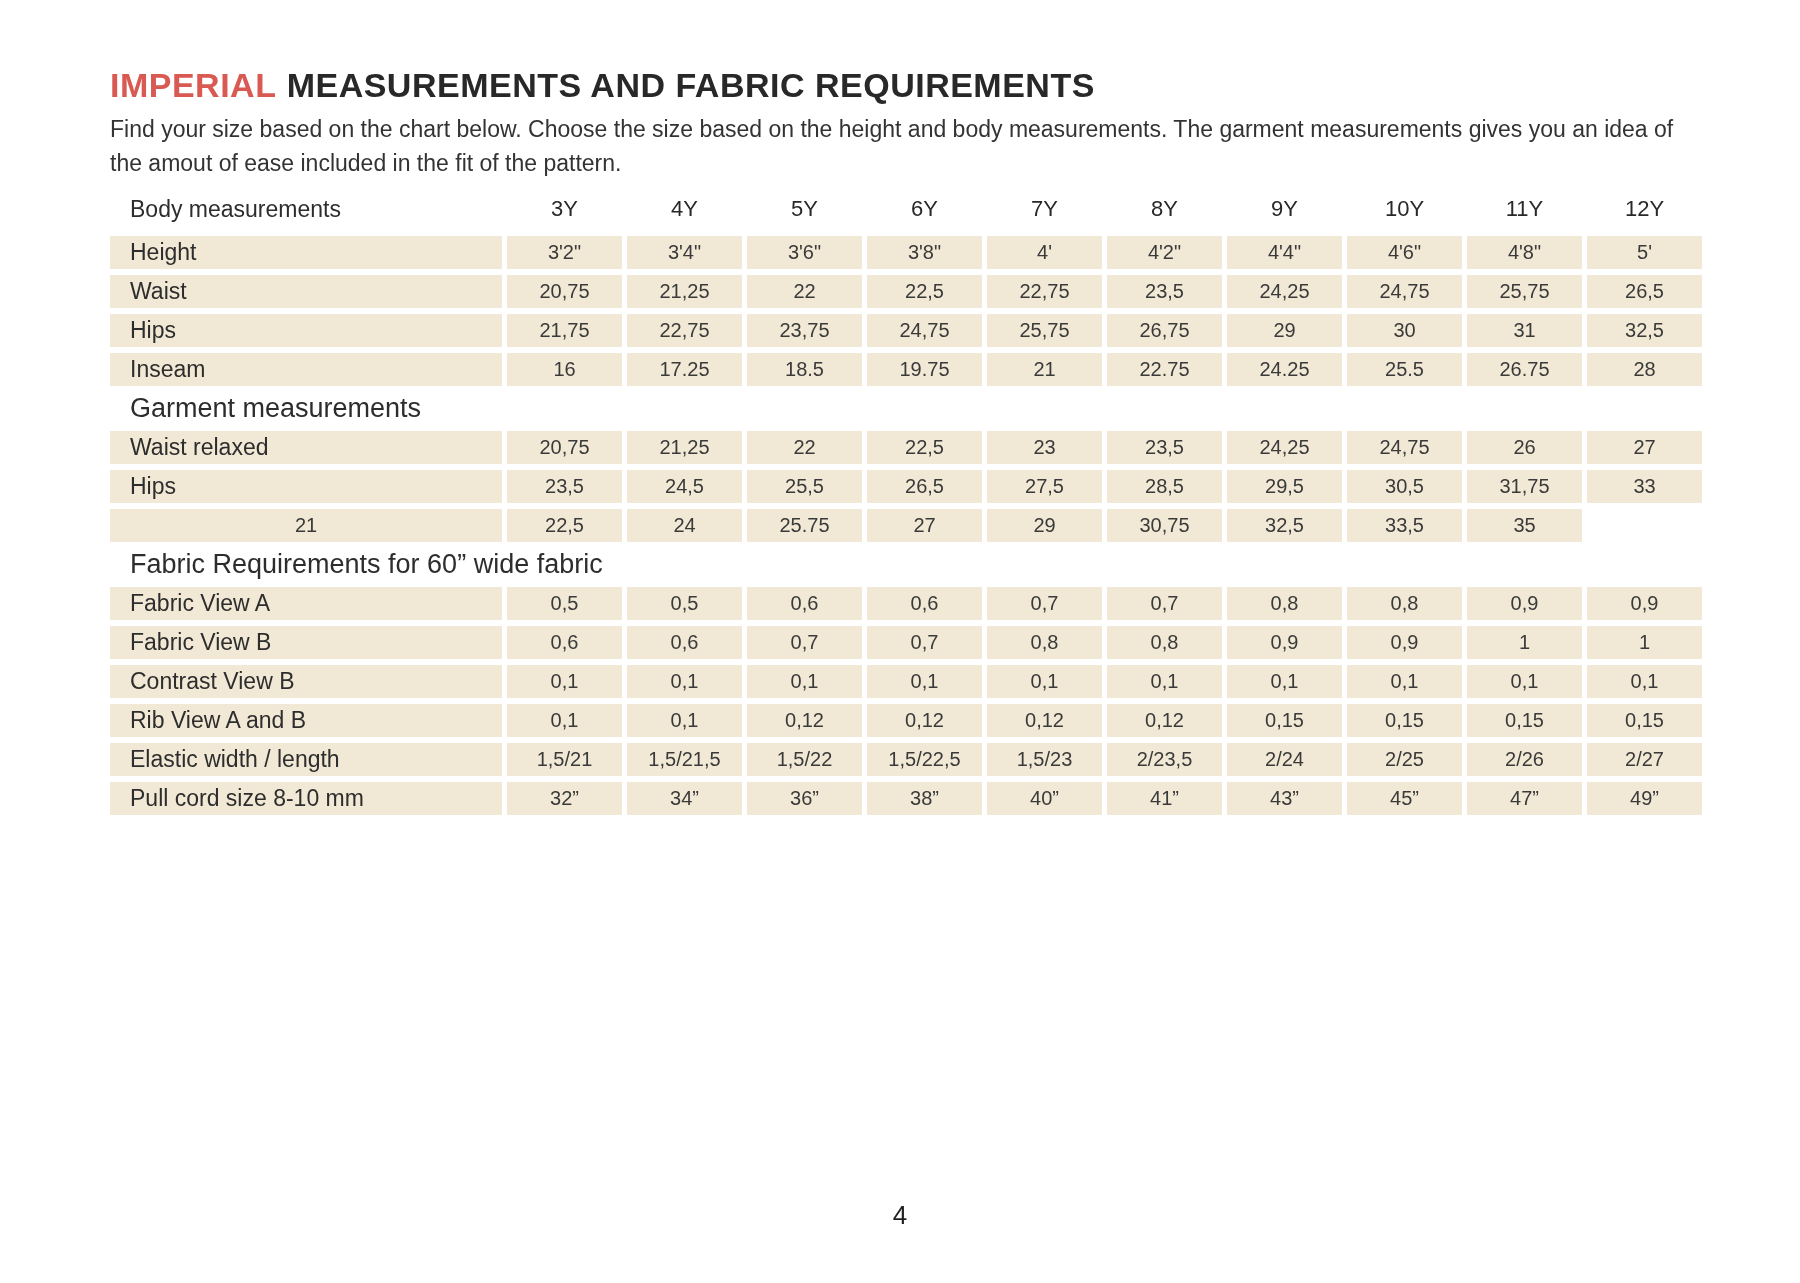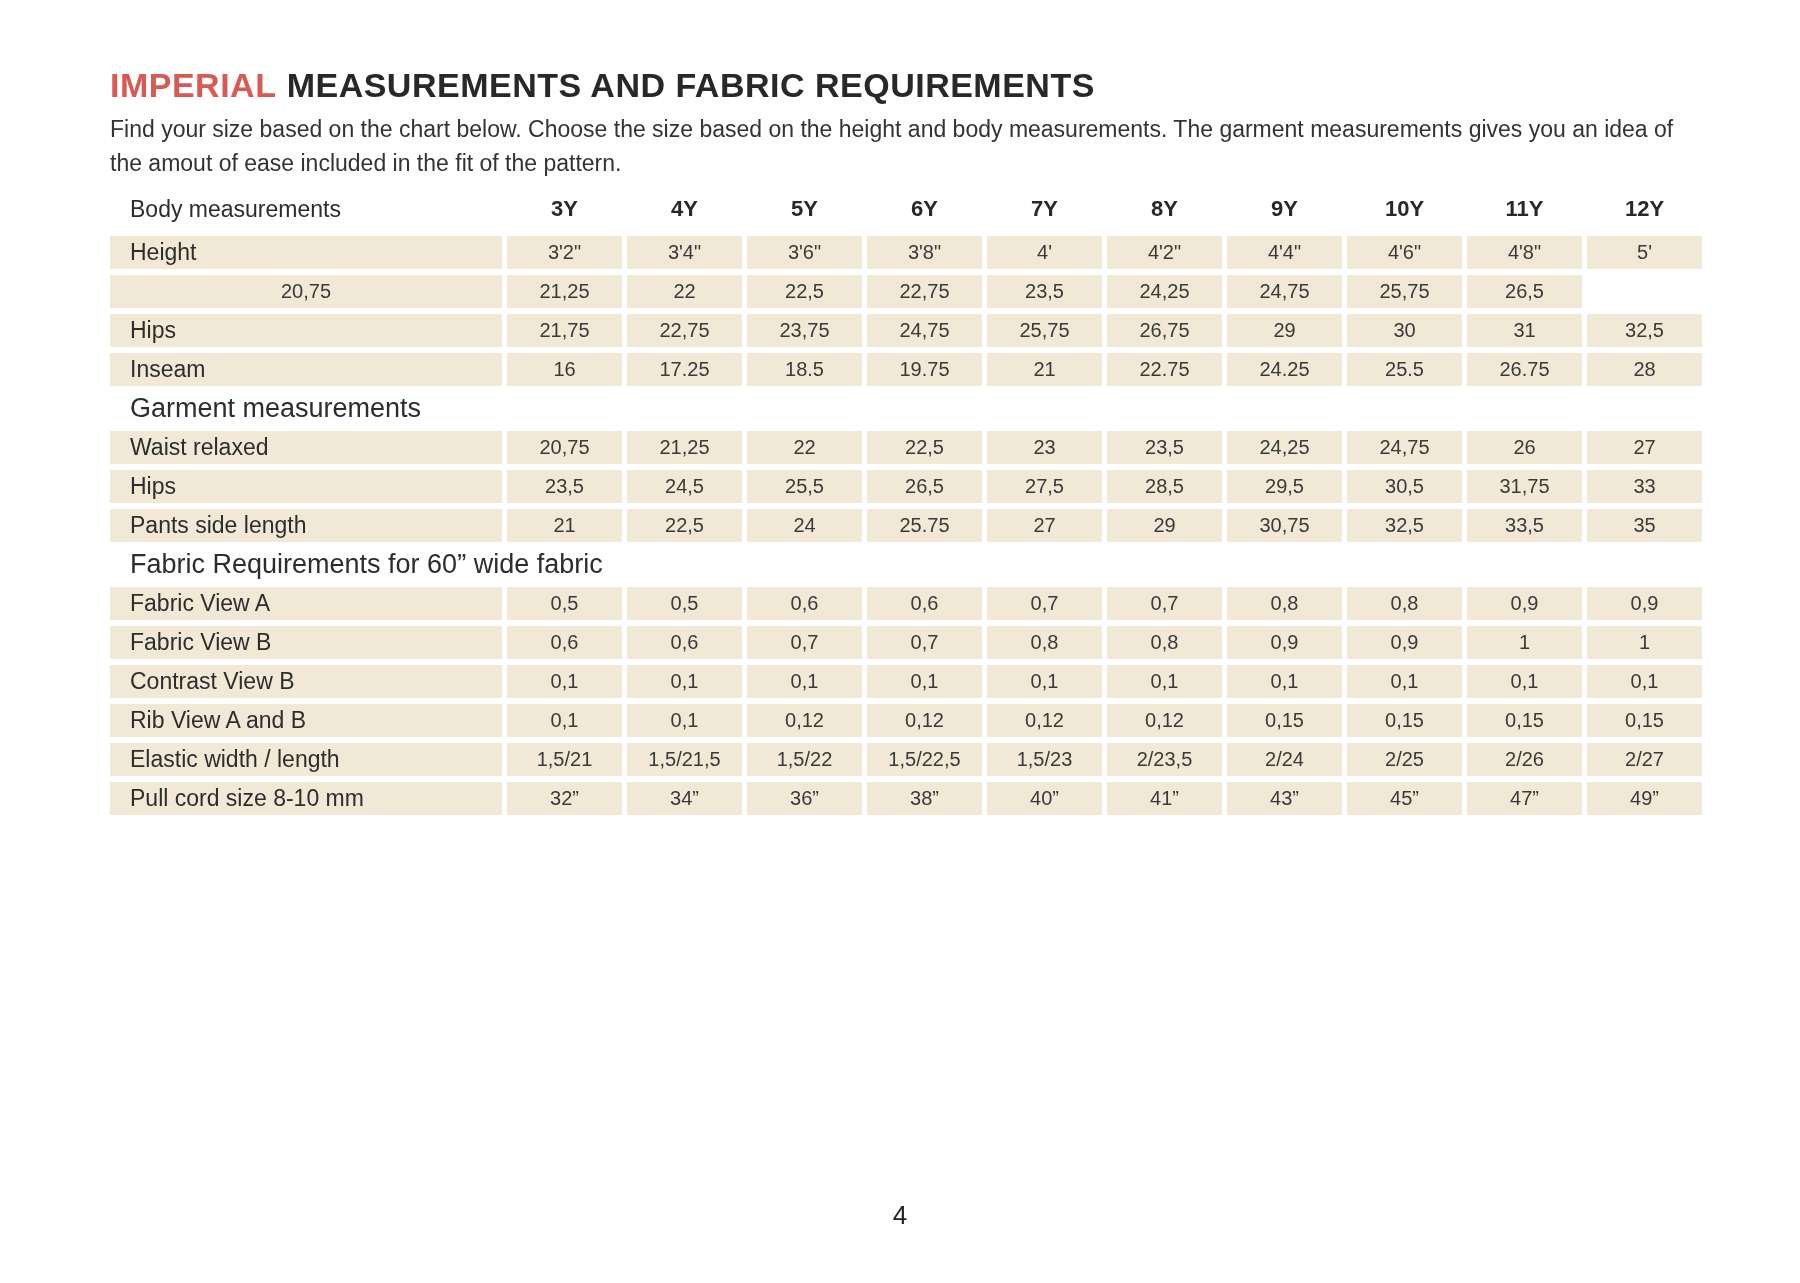--- a/index.html
+++ b/index.html
@@ -49,21 +49,21 @@
   }
   .data-row .cell{ background:#f1e9d5; }
   .label-cell{
     justify-content:flex-start;
     padding-left:20px;
     font-size:23px;
     color:#2d2d2d;
   }
   .header-row .cell{ background:none; }
   .header-row .size-header{
-    font-weight:bold;
+    font-weight:normal;
     font-size:22px;
     color:#282828;
   }
   .header-row .label-cell{ font-size:23px;text-align:right; }
   .section-row{
     display:flex;
     align-items:center;
     padding-left:20px;
     font-size:27px;
     color:#2d2d2d;
@@ -108,20 +108,21 @@
         <div class="cell data-cell">3'6"</div>
         <div class="cell data-cell">3'8"</div>
         <div class="cell data-cell">4'</div>
         <div class="cell data-cell">4'2"</div>
         <div class="cell data-cell">4'4"</div>
         <div class="cell data-cell">4'6"</div>
         <div class="cell data-cell">4'8"</div>
         <div class="cell data-cell">5'</div>
       </div>
       <div class="row data-row">
+        <div class="cell label-cell">Waist</div>
         <div class="cell data-cell">20,75</div>
         <div class="cell data-cell">21,25</div>
         <div class="cell data-cell">22</div>
         <div class="cell data-cell">22,5</div>
         <div class="cell data-cell">22,75</div>
         <div class="cell data-cell">23,5</div>
         <div class="cell data-cell">24,25</div>
         <div class="cell data-cell">24,75</div>
         <div class="cell data-cell">25,75</div>
         <div class="cell data-cell">26,5</div>
@@ -175,21 +176,20 @@
         <div class="cell data-cell">25,5</div>
         <div class="cell data-cell">26,5</div>
         <div class="cell data-cell">27,5</div>
         <div class="cell data-cell">28,5</div>
         <div class="cell data-cell">29,5</div>
         <div class="cell data-cell">30,5</div>
         <div class="cell data-cell">31,75</div>
         <div class="cell data-cell">33</div>
       </div>
       <div class="row data-row">
-        <div class="cell label-cell">Pants side length</div>
         <div class="cell data-cell">21</div>
         <div class="cell data-cell">22,5</div>
         <div class="cell data-cell">24</div>
         <div class="cell data-cell">25.75</div>
         <div class="cell data-cell">27</div>
         <div class="cell data-cell">29</div>
         <div class="cell data-cell">30,75</div>
         <div class="cell data-cell">32,5</div>
         <div class="cell data-cell">33,5</div>
         <div class="cell data-cell">35</div>

